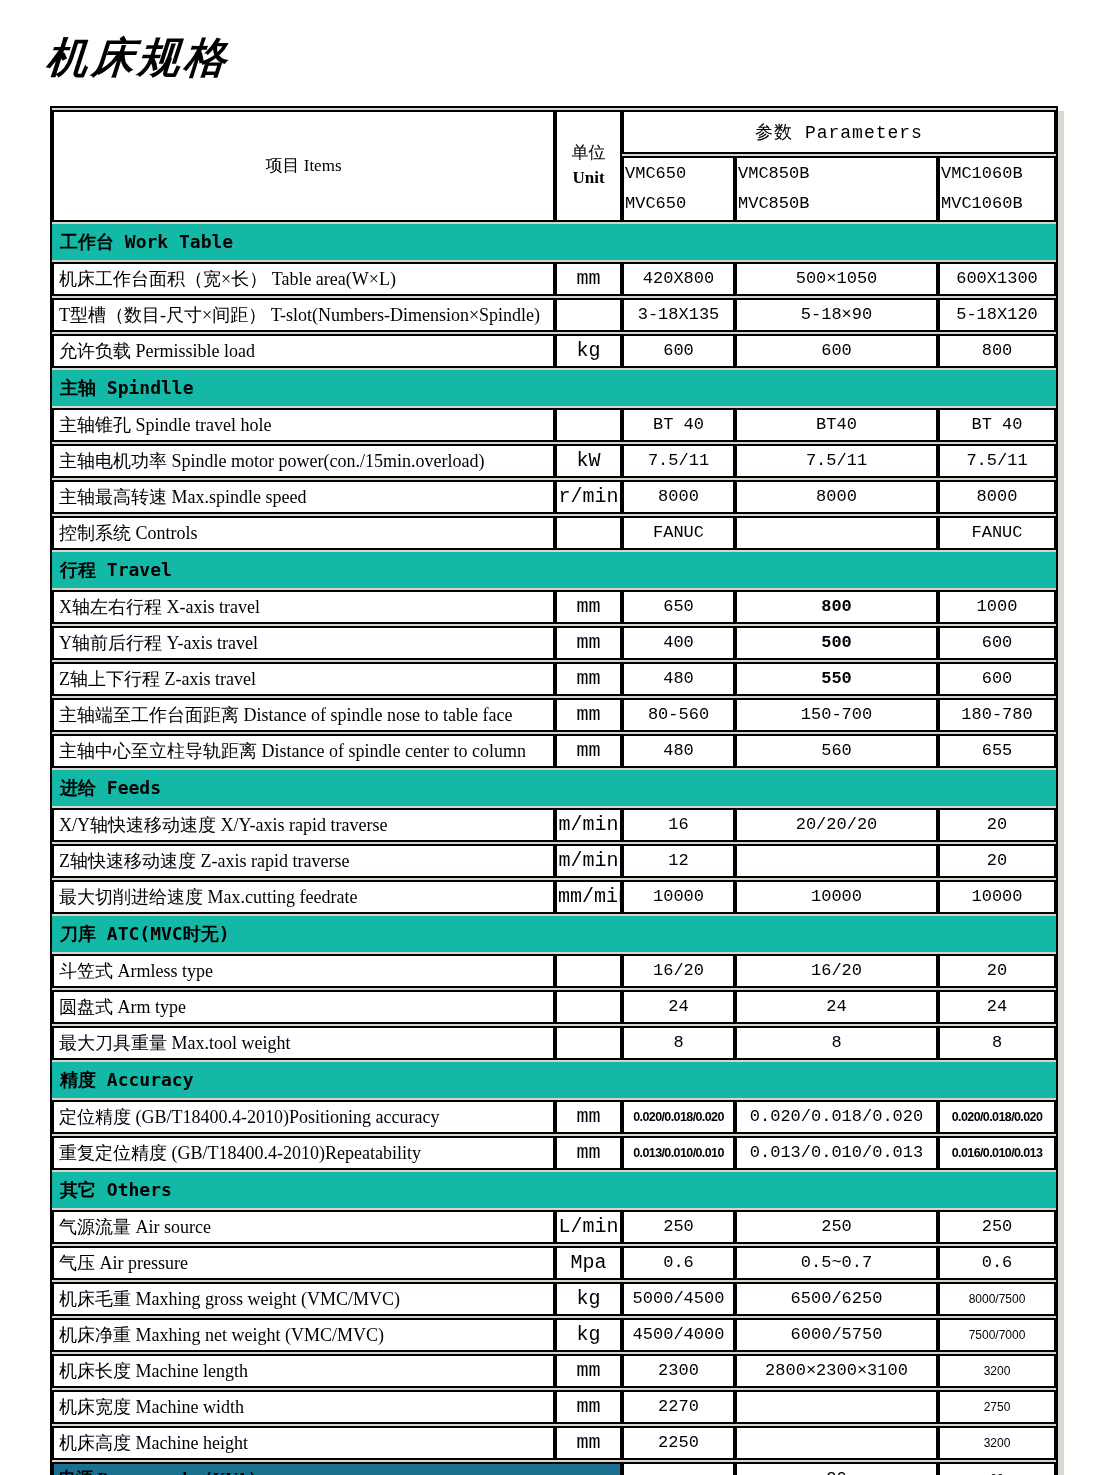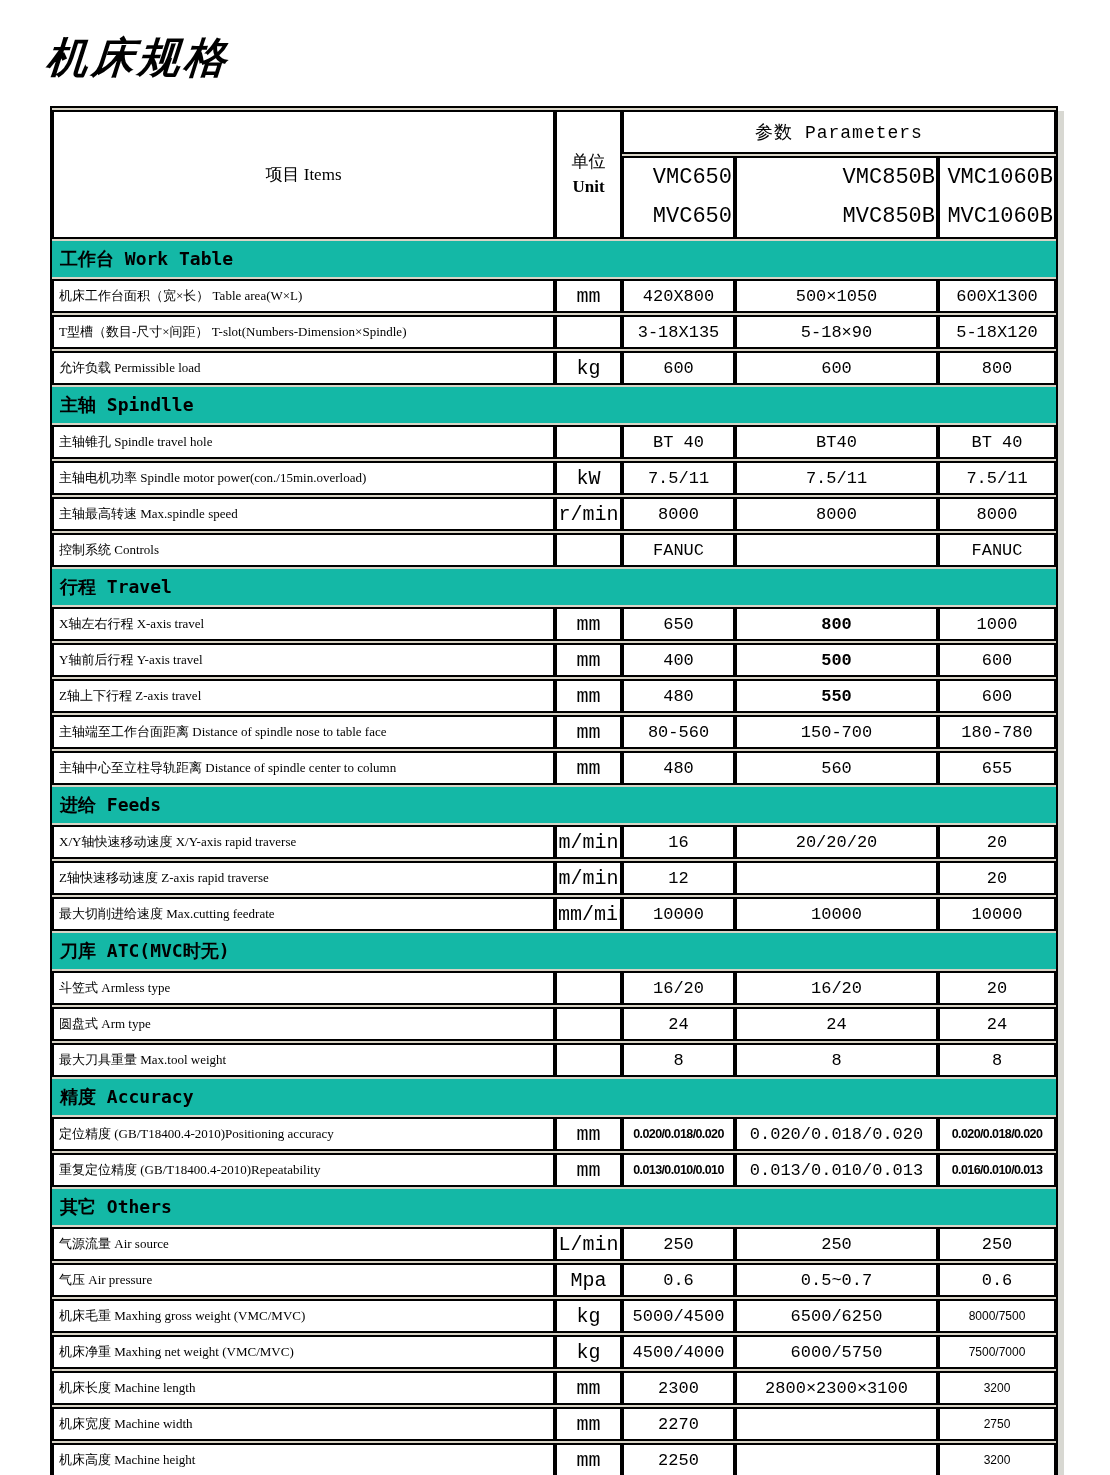--- a/index.html
+++ b/index.html
@@ -27,32 +27,32 @@
   th.items-h {
     font-size:17px; font-weight:normal; text-align:center; height:96px;
   }
   th.unit-h { font-size:17px; font-weight:normal; text-align:center; line-height:1.45; }
   th.unit-h .en { font-weight:bold; }
   th.param-h {
     font-family:"Liberation Mono", monospace; font-size:18px;
     font-weight:normal; text-align:center; height:38px; letter-spacing:1px;
   }
   th.model-h {
-    font-family:"Liberation Mono", monospace; font-size:22px;
-    font-weight:normal; text-align:right; height:56px; line-height:1.75;
+    font-family:"Liberation Mono", monospace; font-size:17px;
+    font-weight:normal; text-align:left; height:56px; line-height:1.75;
   }
   
   tr.section-row td {
     border:none; background:#14b8a6;
     font-family:"DejaVu Sans Mono", monospace;
     font-weight:bold; font-size:18px;
     padding:5px 8px; height:26px; text-align:left;
   }
   
-  td.label { text-align:left; padding:3px 5px; font-size:13px; height:24px; white-space:nowrap; }
+  td.label { text-align:left; padding:3px 5px; font-size:18px; height:24px; white-space:nowrap; }
   td.unit  { text-align:center; font-family:"Liberation Mono", monospace; font-size:20px; padding:1px; }
   td.value { text-align:center; font-family:"Liberation Mono", monospace; font-size:17px; padding:1px; }
   td.v-bold { font-weight:bold; }
   td.v-boldsans { font-family:"Liberation Sans", sans-serif; font-weight:normal; font-size:12px; }
   td.v-cond {
     font-family:"Liberation Sans", sans-serif; font-weight:bold;
     font-size:12.5px; letter-spacing:-0.6px;
   }
   td.power-label {
     background:#19708f; font-weight:bold; font-size:17px;

